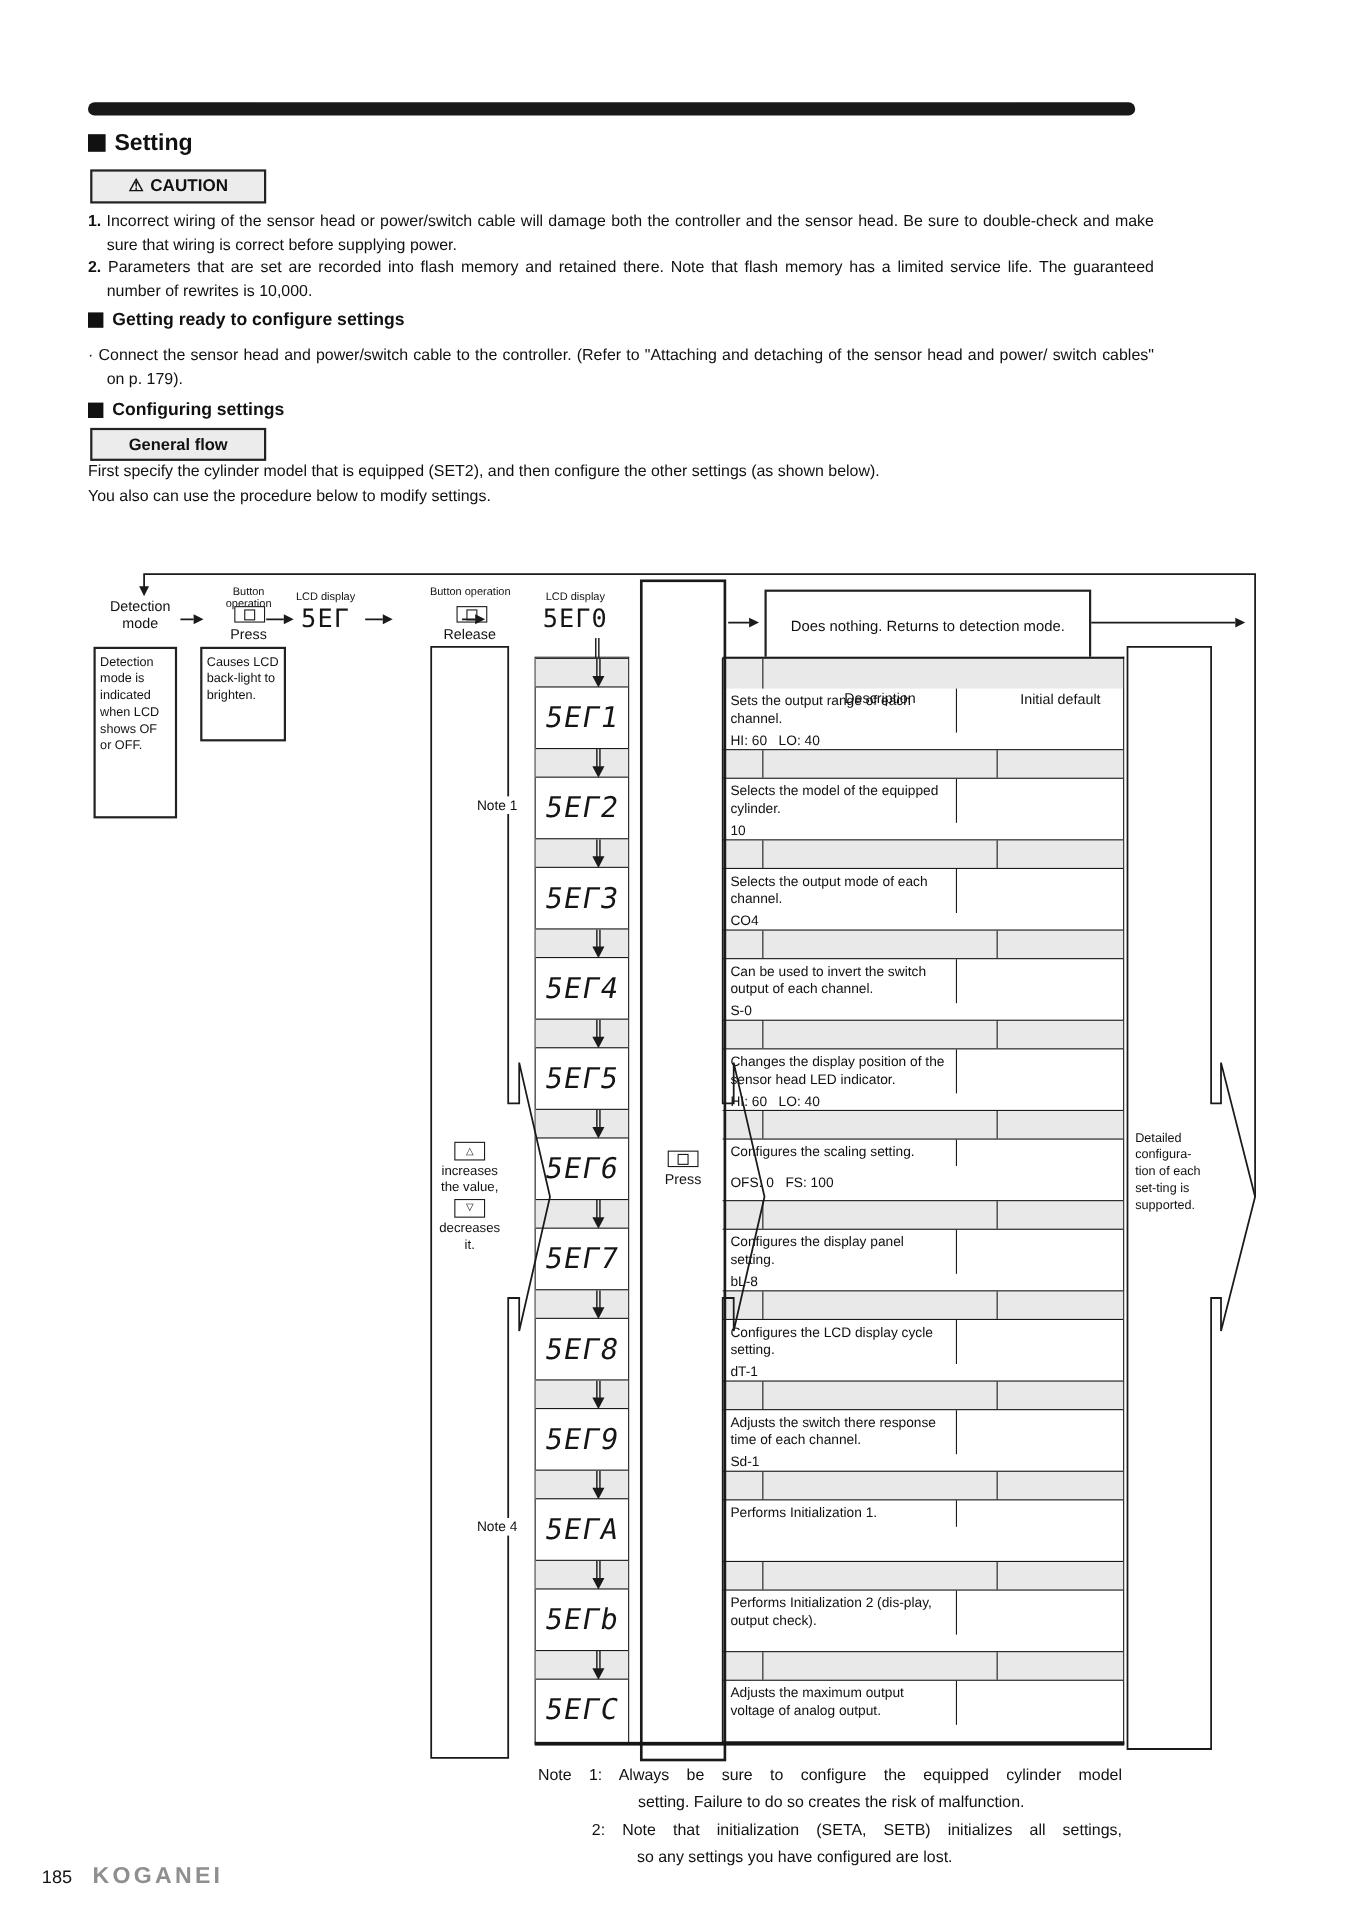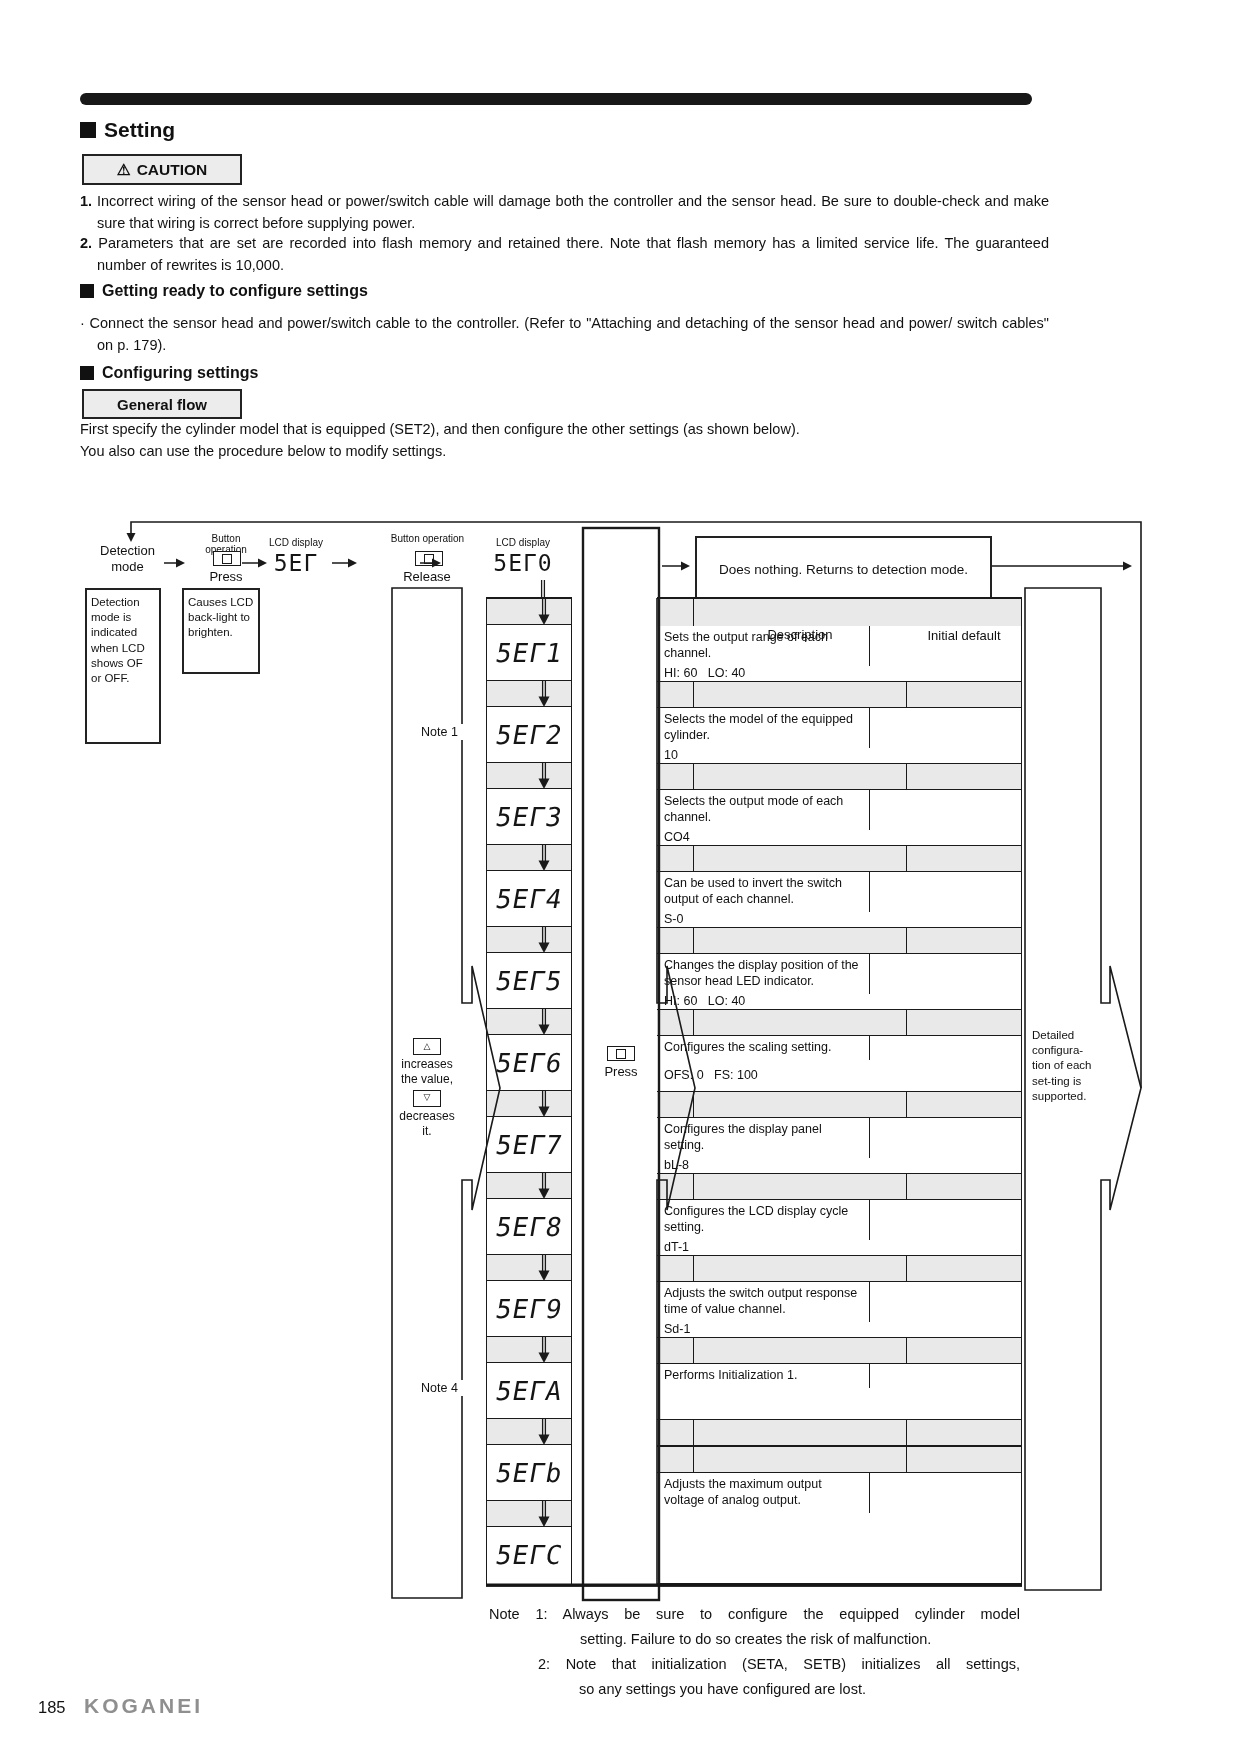--- a/index.html
+++ b/index.html
@@ -29,21 +29,21 @@
   .lcd-top{font-size:23px;}
   .infobox{border:2px solid #222;background:#fff;font-size:11.5px;line-height:1.32;padding:5px 4px;}
   .doesbox{left:695px;top:536px;width:293px;height:62px;border:2px solid #222;display:flex;align-items:center;
            justify-content:center;font-size:13.5px;background:#fff;}
   
   .setcol{left:486px;top:597px;width:86px;height:988px;border:1.6px solid #1a1a1a;box-sizing:border-box;background:#fff;}
   .band{height:27px;background:#e9e9e9;border-top:1.2px solid #1a1a1a;border-bottom:1.2px solid #1a1a1a;
         box-sizing:border-box;display:flex;justify-content:flex-end;padding-right:17px;}
   .lcdrow{height:55px;display:flex;align-items:center;justify-content:center;position:relative;}
   .lcdrow .lcd{font-size:26px;}
-  .note-label{position:absolute;left:-68px;top:17px;width:62px;text-align:left;font-size:12.5px;
+  .note-label{position:absolute;left:-68px;top:17px;width:62px;text-align:center;font-size:12.5px;
               background:#fff;display:none;z-index:6;padding:1px 2px;}
   
   .stable{left:657px;top:597px;width:365px;height:989px;box-sizing:border-box;background:#fff;
           border-top:2px solid #1a1a1a;border-right:1.8px solid #1a1a1a;border-bottom:3px solid #1a1a1a;}
   .thead,.tband{height:27px;background:#e9e9e9;box-sizing:border-box;display:flex;}
   .tband{border-top:1.2px solid #1a1a1a;border-bottom:1.2px solid #1a1a1a;}
   .trow{height:55px;display:flex;flex-direction:column;}
   .cell-note{width:37px;border-right:1.4px solid #1a1a1a;box-sizing:border-box;flex:none;}
   .cell-desc{width:213px;border-right:1.4px solid #1a1a1a;box-sizing:border-box;flex:none;
              font-size:12.5px;line-height:1.26;padding:4px 8px 4px 7px;display:flex;flex-direction:column;justify-content:center;}
@@ -412,21 +412,21 @@
   </div>
 
   <div class="tband">
     <div class="cell-note"></div>
     <div class="cell-desc"></div>
     <div class="cell-def"></div>
   </div>
 
   <div class="trow">
     <div class="cell-note"></div>
-    <div class="cell-desc">Adjusts the switch output response time of value channel.</div>
+    <div class="cell-desc">Adjusts the switch there response time of each channel.</div>
     <div class="cell-def">Sd-1</div>
   </div>
 
   <div class="tband">
     <div class="cell-note"></div>
     <div class="cell-desc"></div>
     <div class="cell-def"></div>
   </div>
 
   <div class="trow">
@@ -434,20 +434,25 @@
     <div class="cell-desc">Performs Initialization 1.</div>
     <div class="cell-def"></div>
   </div>
 
   <div class="tband">
     <div class="cell-note"></div>
     <div class="cell-desc"></div>
     <div class="cell-def"></div>
   </div>
 
+  <div class="trow">
+    <div class="cell-note"></div>
+    <div class="cell-desc">Performs Initialization 2 (dis-play, output check).</div>
+    <div class="cell-def"></div>
+  </div>
 
   <div class="tband">
     <div class="cell-note"></div>
     <div class="cell-desc"></div>
     <div class="cell-def"></div>
   </div>
 
   <div class="trow">
     <div class="cell-note"></div>
     <div class="cell-desc">Adjusts the maximum output voltage of analog output.</div>

